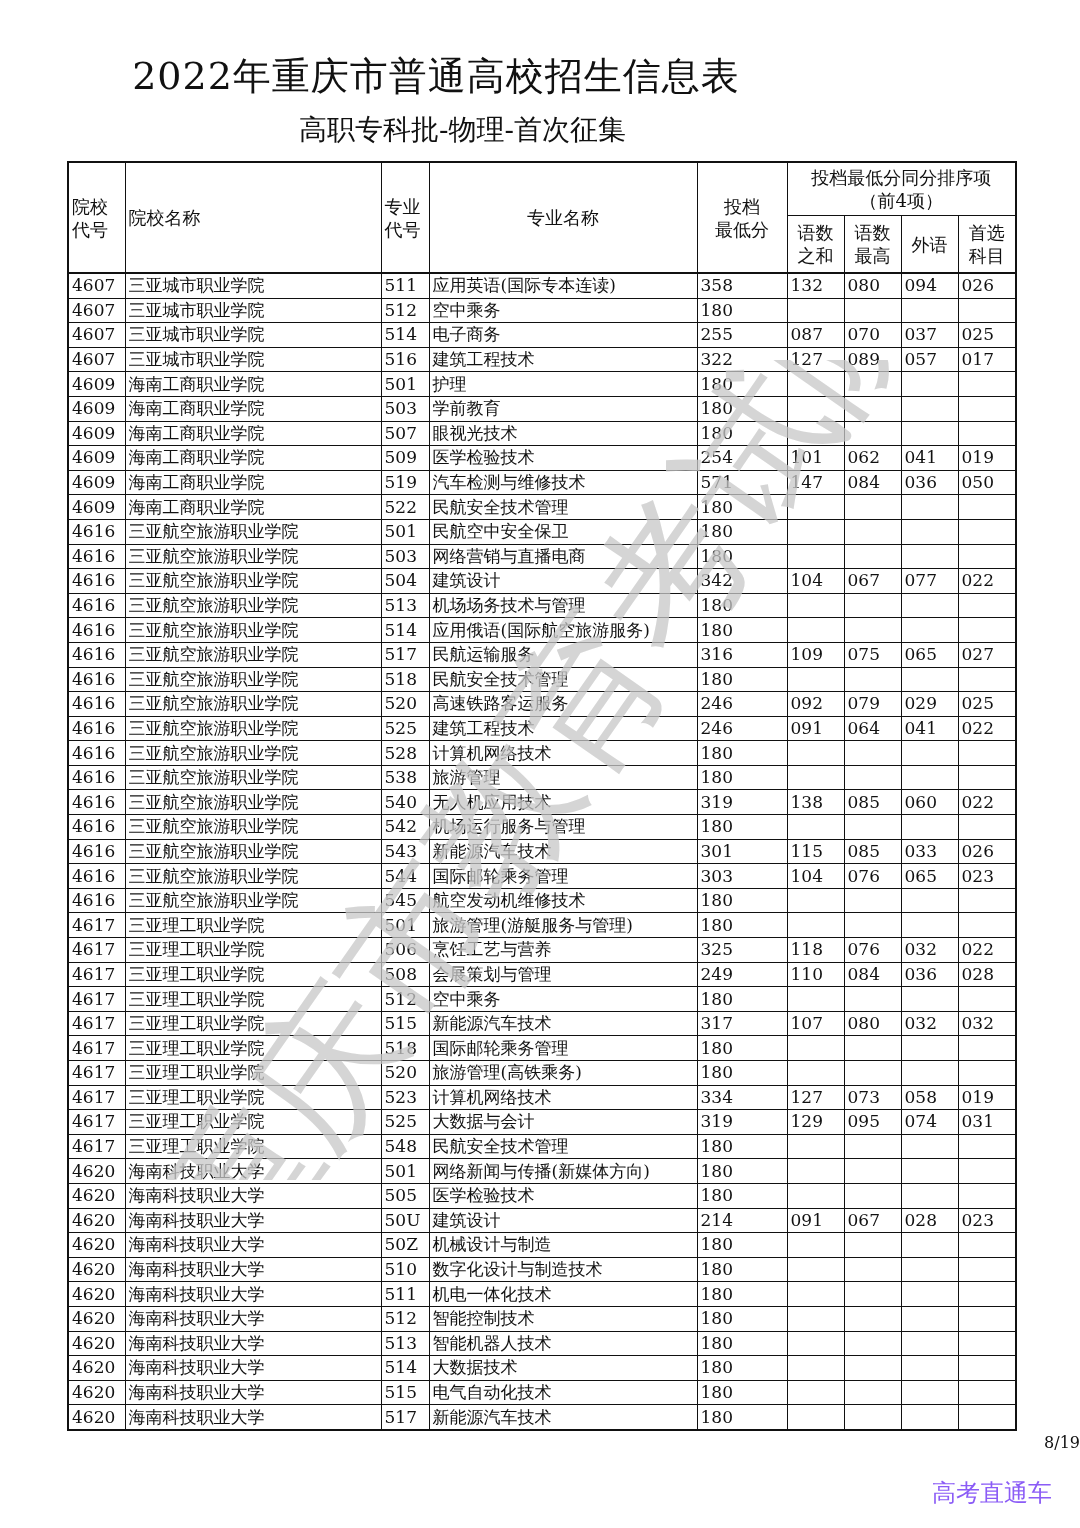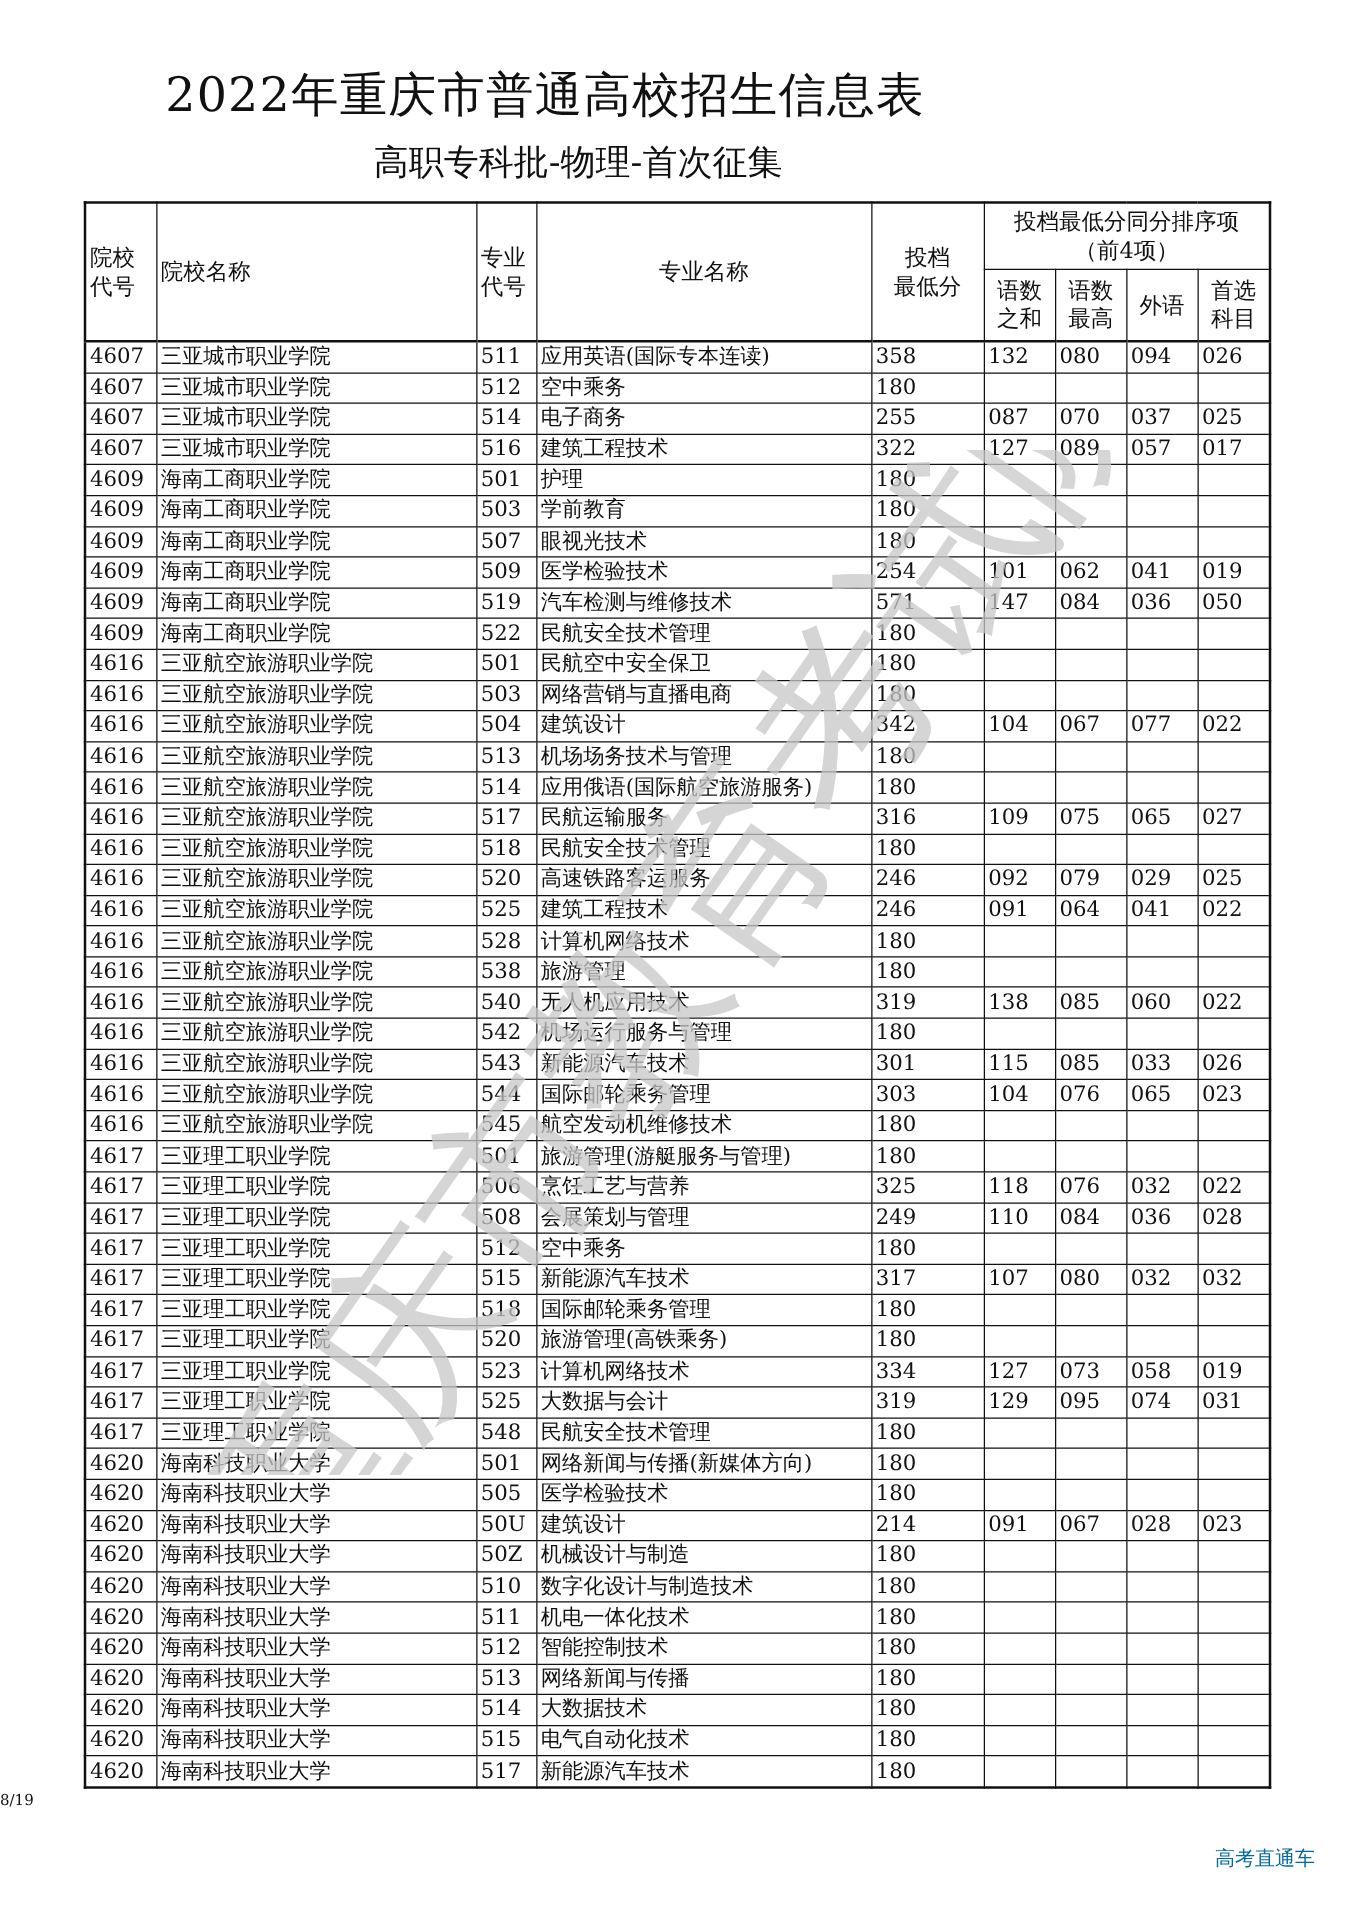--- a/index.html
+++ b/index.html
@@ -13,22 +13,22 @@
                table-layout:fixed; width:948px; border:2px solid #111; }
   table.grid td, table.grid th { border:1px solid #111; padding:0 0 0 3px; font-weight:normal;
                font-size:17px; line-height:23px; height:23.6px; white-space:nowrap; overflow:hidden;
                text-align:left; vertical-align:middle; }
   table.grid thead th { border-bottom:2px solid #111; }
   table.grid th.hdr { font-size:18px; line-height:23px; }
   table.grid th.center { text-align:center; padding:3px; }
   .hdr-top { height:46px !important; }
   .hdr-bot { height:50px !important; }
   .watermark { position:absolute; left:150px; top:360px; width:820px; height:820px; pointer-events:none; }
-  .pagenum { position:absolute; left:0; width:1080px; top:1433px; text-align:left; font-size:12px; }
-  .brand { position:absolute; right:28px; top:1477px; font-size:16px; color:#0369a1;
+  .pagenum { position:absolute; left:0; width:1080px; top:1433px; text-align:right; font-size:16px; }
+  .brand { position:absolute; right:28px; top:1477px; font-size:24px; color:#8b5cf6;
            font-family:"DejaVu Sans","Liberation Sans",sans-serif; }
 </style>
 </head>
 <body>
 
 <div class="title">2022年重庆市普通高校招生信息表</div>
 <div class="subtitle">高职专科批-物理-首次征集</div>
 
 <table class="grid">
   <colgroup>
@@ -543,21 +543,21 @@
         <td>180</td>
         <td></td>
         <td></td>
         <td></td>
         <td></td>
       </tr>
       <tr>
         <td>4620</td>
         <td>海南科技职业大学</td>
         <td>513</td>
-        <td>网络新闻与传播</td>
+        <td>智能机器人技术</td>
         <td>180</td>
         <td></td>
         <td></td>
         <td></td>
         <td></td>
       </tr>
       <tr>
         <td>4620</td>
         <td>海南科技职业大学</td>
         <td>514</td>

